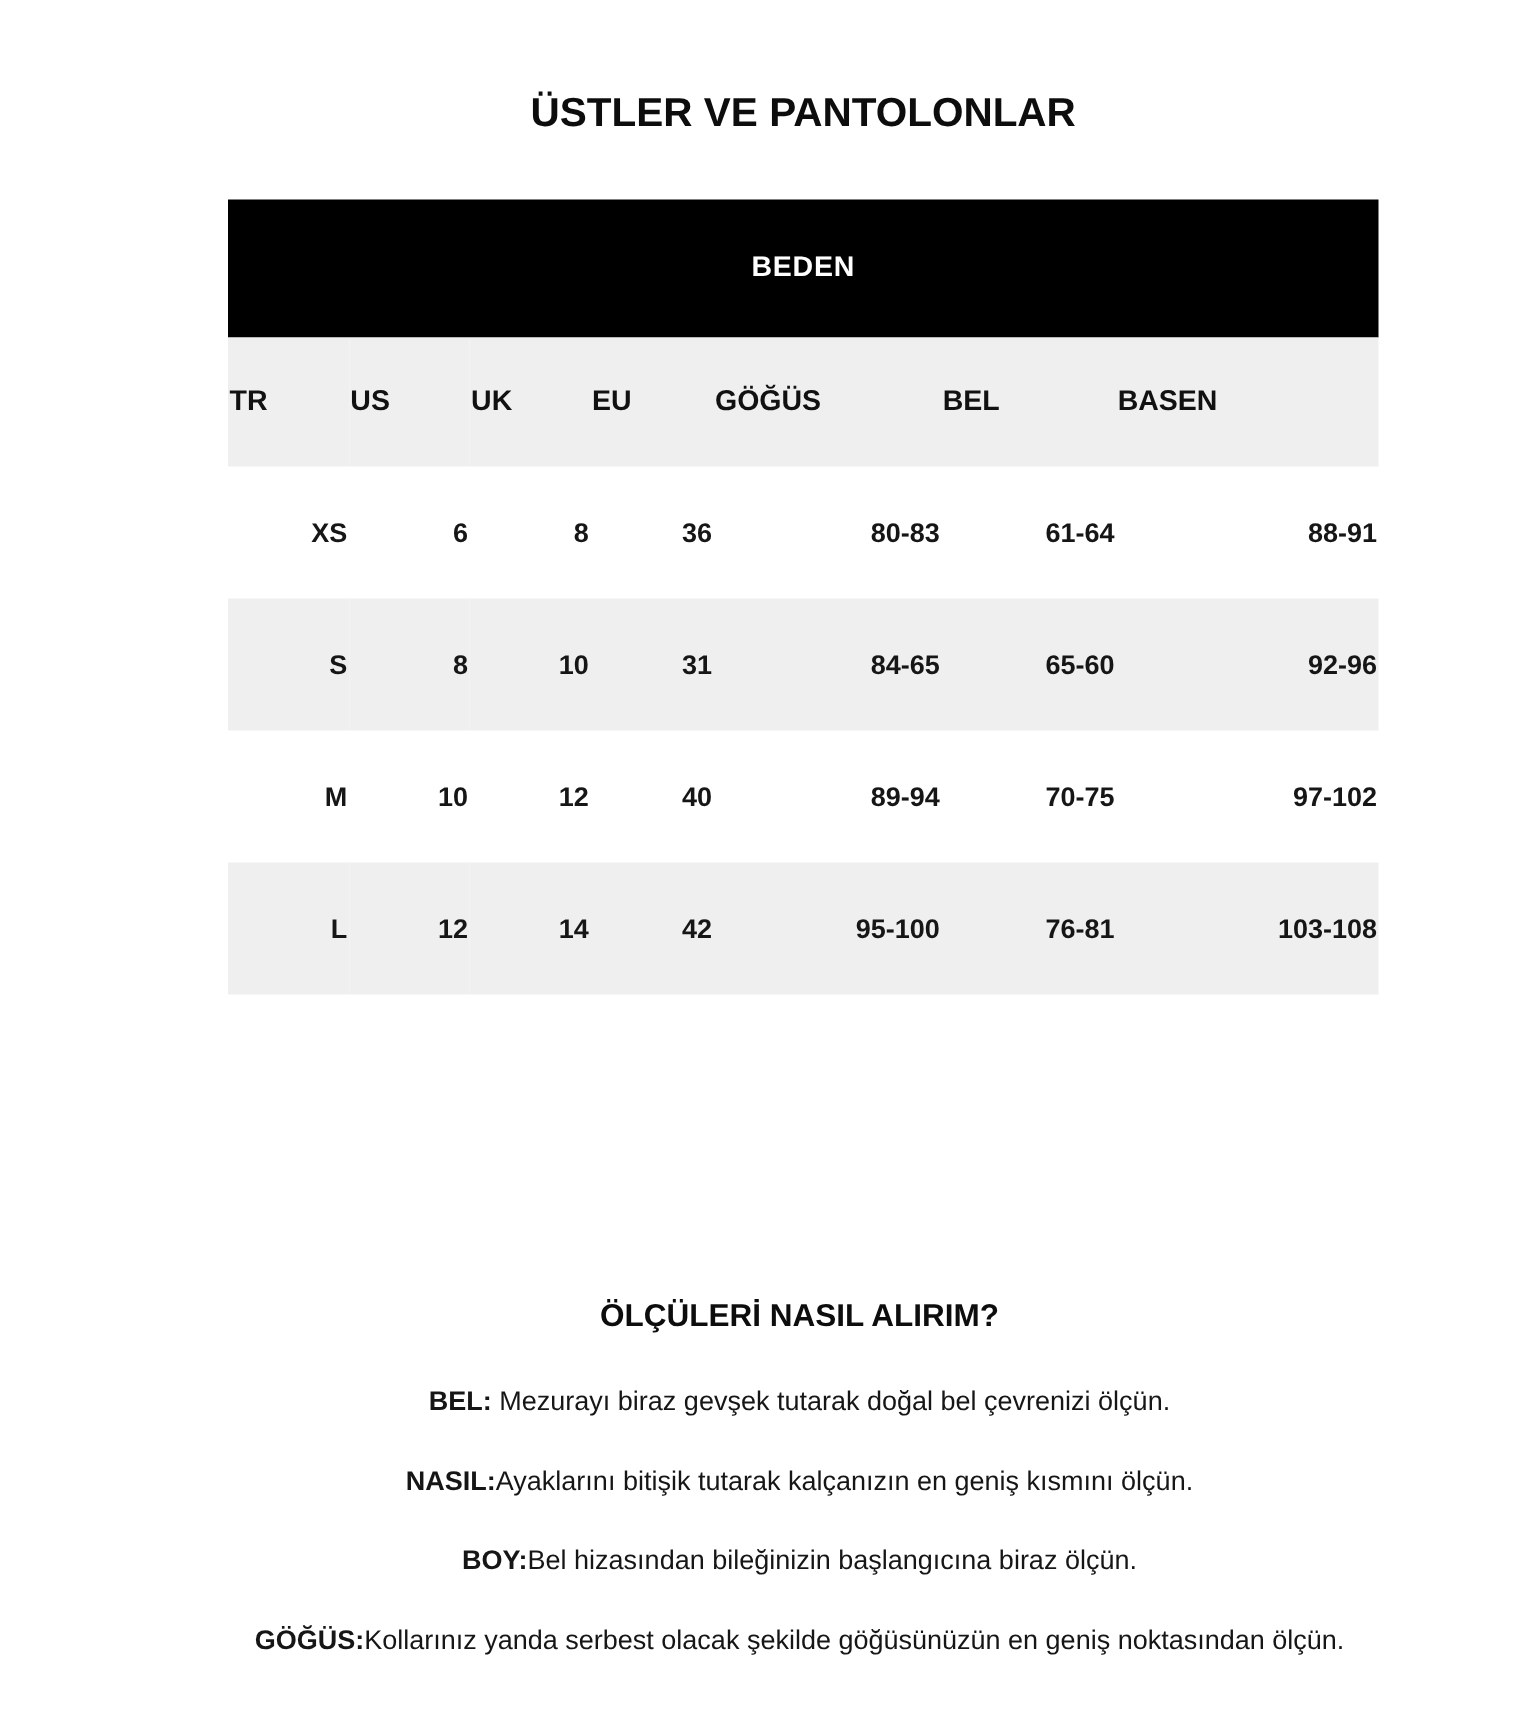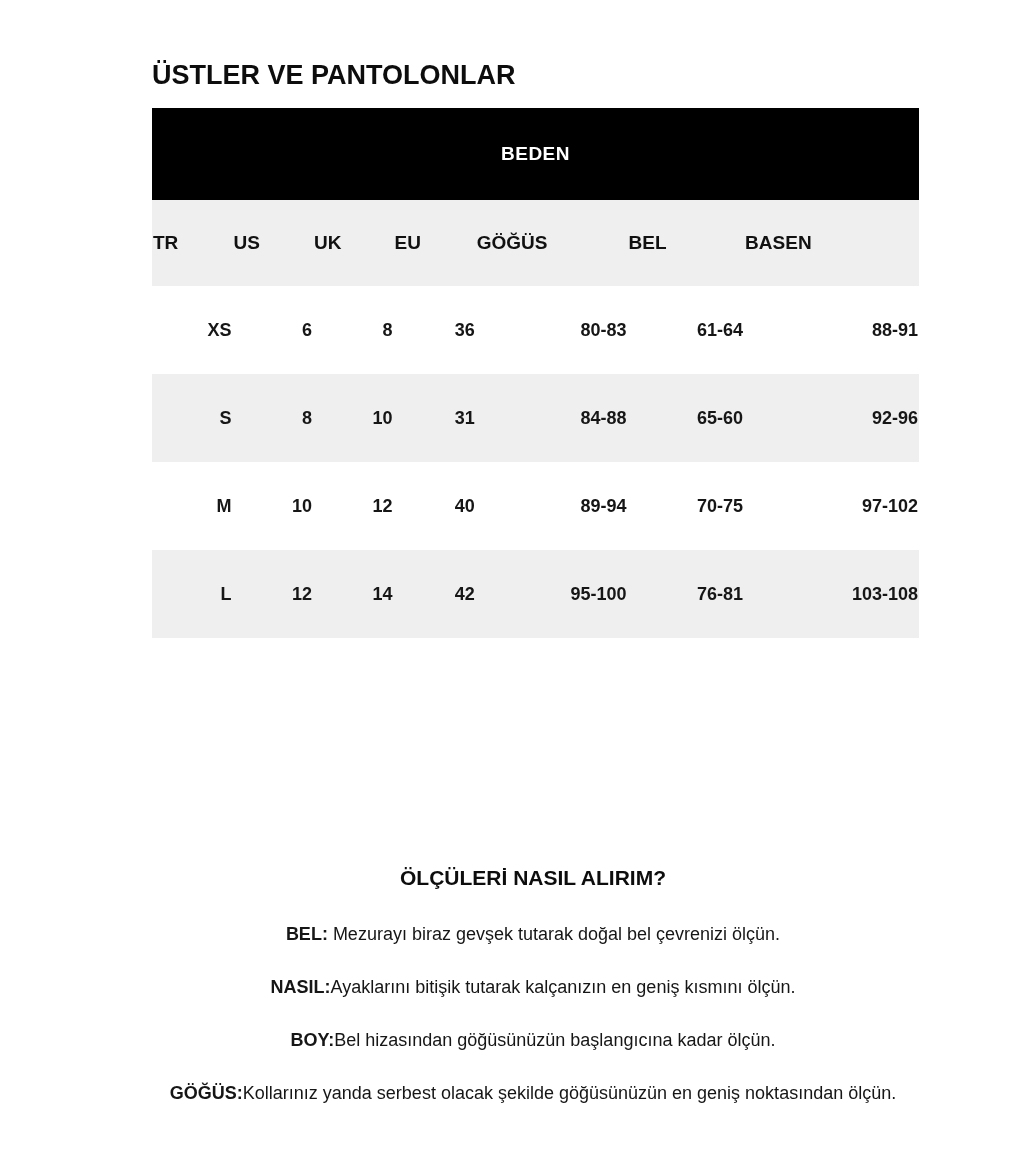--- a/index.html
+++ b/index.html
@@ -16,35 +16,37 @@
     position: relative;
     width: 1024px;
     height: 1152px;
     overflow: hidden;
   }
   .page-title {
     position: absolute;
     top: 60px;
     left: 152px;
     width: 767px;
+    text-align: center;
     font-size: 27px;
     font-weight: bold;
     letter-spacing: 0px;
     color: #0d0d0d;
   }
   .size-table-wrap {
     position: absolute;
     top: 108px;
     left: 152px;
     width: 767px;
   }
   table.size-table {
     width: 100%;
     border-collapse: collapse;
     table-layout: fixed;
+    margin-top: 25px;
   }
   .banner-row th {
     background: #000000;
     color: #ffffff;
     height: 90px;
     font-size: 19px;
     font-weight: bold;
     text-align: center;
     vertical-align: middle;
     letter-spacing: 0.5px;
@@ -132,21 +134,21 @@
           <td>36</td>
           <td>80-83</td>
           <td>61-64</td>
           <td>88-91</td>
         </tr>
         <tr class="data-row alt">
           <td>S</td>
           <td>8</td>
           <td>10</td>
           <td>31</td>
-          <td>84-88</td>
+          <td>84-65</td>
           <td>65-60</td>
           <td>92-96</td>
         </tr>
         <tr class="data-row">
           <td>M</td>
           <td>10</td>
           <td>12</td>
           <td>40</td>
           <td>89-94</td>
           <td>70-75</td>
@@ -162,17 +164,17 @@
           <td>103-108</td>
         </tr>
       </tbody>
     </table>
   </div>
 
   <div class="measure-guide">
     <div class="measure-heading">ÖLÇÜLERİ NASIL ALIRIM?</div>
     <p class="measure-item"><span class="label">BEL:</span><span> Mezurayı biraz gevşek tutarak doğal bel çevrenizi ölçün.</span></p>
     <p class="measure-item"><span class="label">NASIL:</span><span>Ayaklarını bitişik tutarak kalçanızın en geniş kısmını ölçün.</span></p>
-    <p class="measure-item"><span class="label">BOY:</span><span>Bel hizasından göğüsünüzün başlangıcına kadar ölçün.</span></p>
+    <p class="measure-item"><span class="label">BOY:</span><span>Bel hizasından bileğinizin başlangıcına biraz ölçün.</span></p>
     <p class="measure-item"><span class="label">GÖĞÜS:</span><span>Kollarınız yanda serbest olacak şekilde göğüsünüzün en geniş noktasından ölçün.</span></p>
   </div>
 
 </div>
 
 </body></html>

